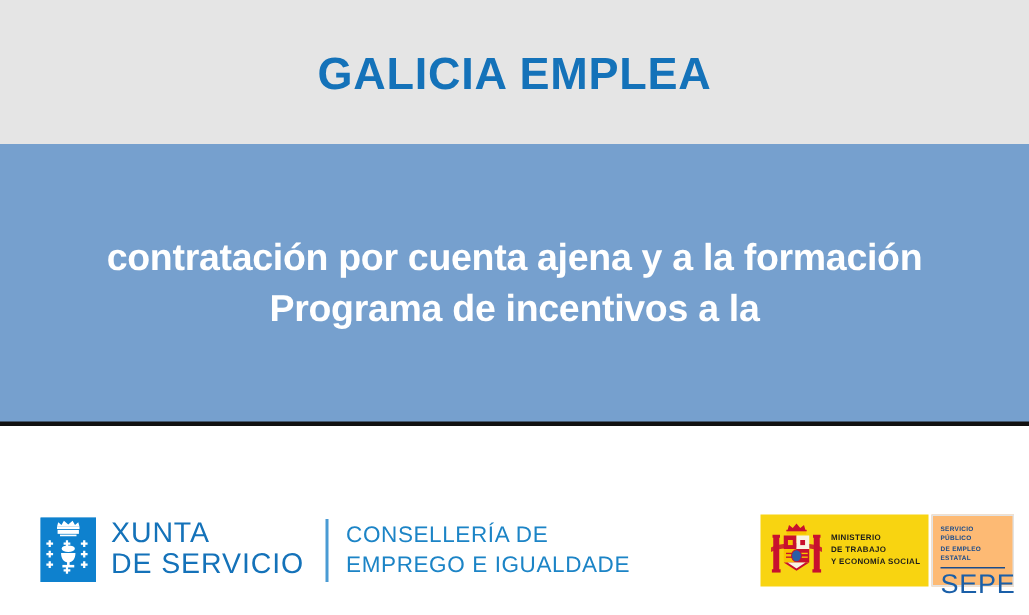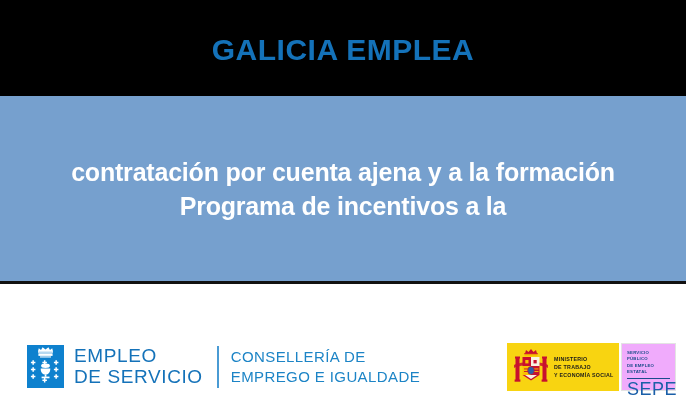--- a/index.html
+++ b/index.html
@@ -11,21 +11,21 @@
     width: 686px;
     height: 410px;
     overflow: hidden;
     font-family: "Liberation Sans", sans-serif;
     position: relative;
   }
 
   
   .header-zone {
     height: 96px;
-    background: #000000;
+    background: #e5e5e5;
     display: flex;
     align-items: center;
     justify-content: center;
   }
   .main-title {
     font-family: "Liberation Sans", sans-serif;
     font-weight: bold;
     font-size: 30px;
     letter-spacing: 0.5px;
     color: #1472B9;
@@ -144,21 +144,21 @@
   }
   .ministry-text span { display: block; }
 
   
   .sepe-block {
     position: absolute;
     left: 621px;
     top: 56px;
     width: 55px;
     height: 48px;
-    background: #f0abfc;
+    background: #fdba74;
     border: 1px solid #E3E3E3;
     box-sizing: border-box;
     padding: 6px 5px 4px 5px;
   }
   .sepe-top {
     font-family: "Liberation Sans", sans-serif;
     font-size: 4.3px;
     line-height: 1.5;
     letter-spacing: 0.2px;
     color: #1A4C8B;
@@ -225,21 +225,21 @@
 
       <g fill="#ffffff">
         <ellipse cx="18.5" cy="20.8" rx="4.4" ry="2.2"></ellipse>
         <path d="M13.7 23.6h9.6c0 4.0-2.0 6.2-4.8 6.2s-4.8-2.2-4.8-6.2z"></path>
         <rect x="17.7" y="29.6" width="1.7" height="2.2"></rect>
         <rect x="14.6" y="31.6" width="7.9" height="1.7"></rect>
       </g>
     </svg>
 
     <div class="xunta-wordmark">
-      <span>EMPLEO</span>
+      <span>XUNTA</span>
       <span>DE SERVICIO</span>
     </div>
 
     <div class="logo-divider"></div>
 
     <div class="conselleria">
       <span>CONSELLERÍA DE</span>
       <span>EMPREGO E IGUALDADE</span>
     </div>
   </div>

